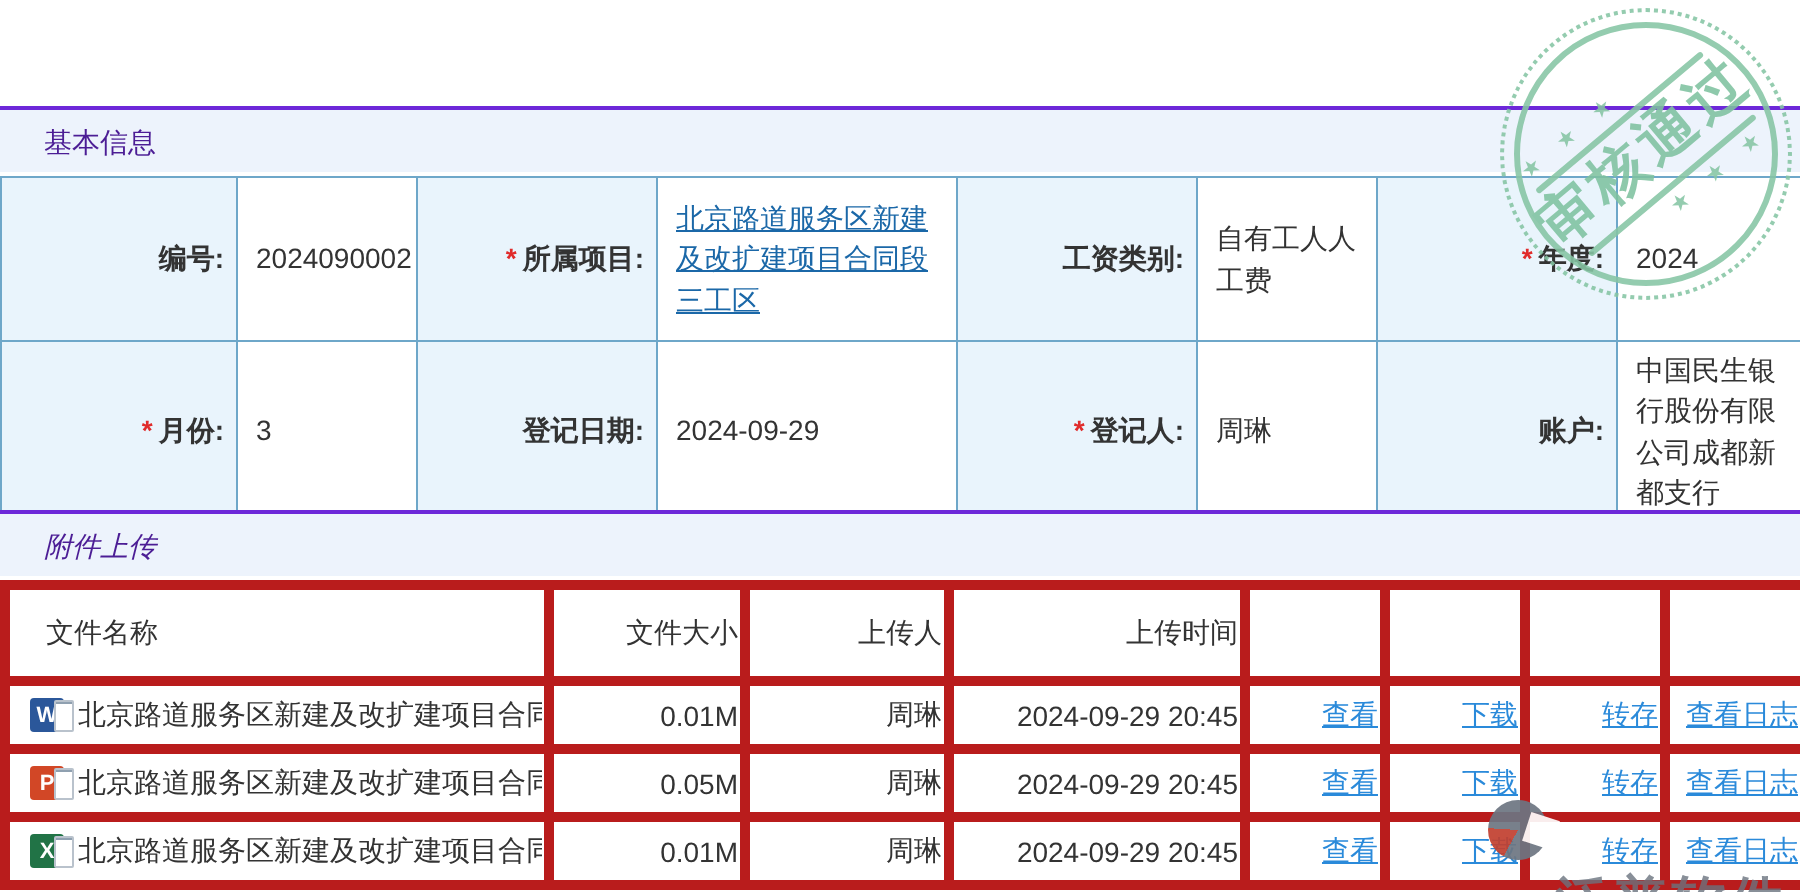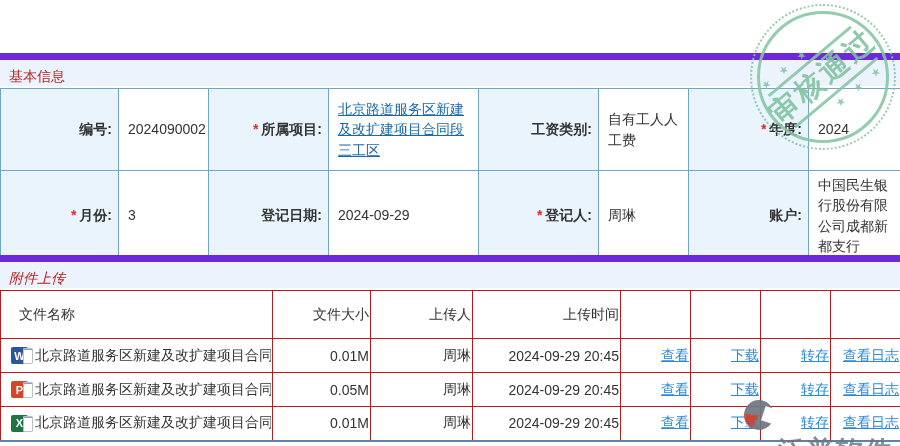--- a/index.html
+++ b/index.html
@@ -3,40 +3,40 @@
 <meta charset="utf-8">
 <style>
   html,body{margin:0;padding:0;background:#fff;}
   body{font-family:"Liberation Sans","DejaVu Sans",sans-serif;color:#333;}
   .page{position:relative;width:900px;height:446px;overflow:hidden;background:#fff;}
 
   .page-title{position:absolute;top:7px;left:0;width:100%;text-align:center;
     font-size:23px;font-weight:bold;color:#1a1a1a;letter-spacing:1px;}
 
   .section-bar{position:absolute;left:0;width:900px;height:33px;
-    background:#edf3fc;border-top:7px solid #6d28d9;
-    font-size:14px;line-height:33px;padding-left:9px;box-sizing:border-box;color:#b91c1c;}
+    background:#edf3fc;border-top:2px solid #6d28d9;
+    font-size:14px;line-height:33px;padding-left:22px;box-sizing:border-box;color:#4c1d95;}
   .bar-basic{top:53px;}
   .bar-attach{top:255px;font-style:italic;}
 
   
   table{border-collapse:collapse;}
   .basic-table{position:absolute;top:88px;left:0;width:900px;table-layout:fixed;}
   .basic-table td{border:1px solid #6ea7c9;font-size:14px;vertical-align:middle;
     padding:4px 6px;box-sizing:border-box;line-height:1.45;}
   .basic-table tr.r1{height:82px;}
   .basic-table tr.r2{height:72px;}
   td.lbl{background:#e9f4fc;text-align:right;color:#333;font-weight:bold;}
   td.val{background:#fff;text-align:left;padding-left:9px;}
   .star{color:#e02b2b;margin-right:3px;}
   a.proj-link{color:#1b68a8;text-decoration:underline;}
 
   
   .attach-table{position:absolute;top:290px;left:0;width:900px;table-layout:fixed;}
-  .attach-table th,.attach-table td{border:1px solid #b91c1c;font-size:14px;
+  .attach-table th,.attach-table td{border:5px solid #b91c1c;font-size:14px;
     font-weight:normal;color:#333;box-sizing:border-box;margin-left:28px;}
   .attach-table th{height:48px;background:#fff;}
   .attach-table td{height:34px;background:#fff;}
   .attach-table .c-name{text-align:left;padding-left:10px;}
   .attach-table th.c-name{padding-left:18px;}
   .attach-table .c-mid{text-align:right;}
   .attach-table{border-bottom:2px solid #5b84a8;}
   a.action-link{color:#2a8ada;text-decoration:underline;}
 
   .name-wrap{display:flex;align-items:center;gap:7px;}

